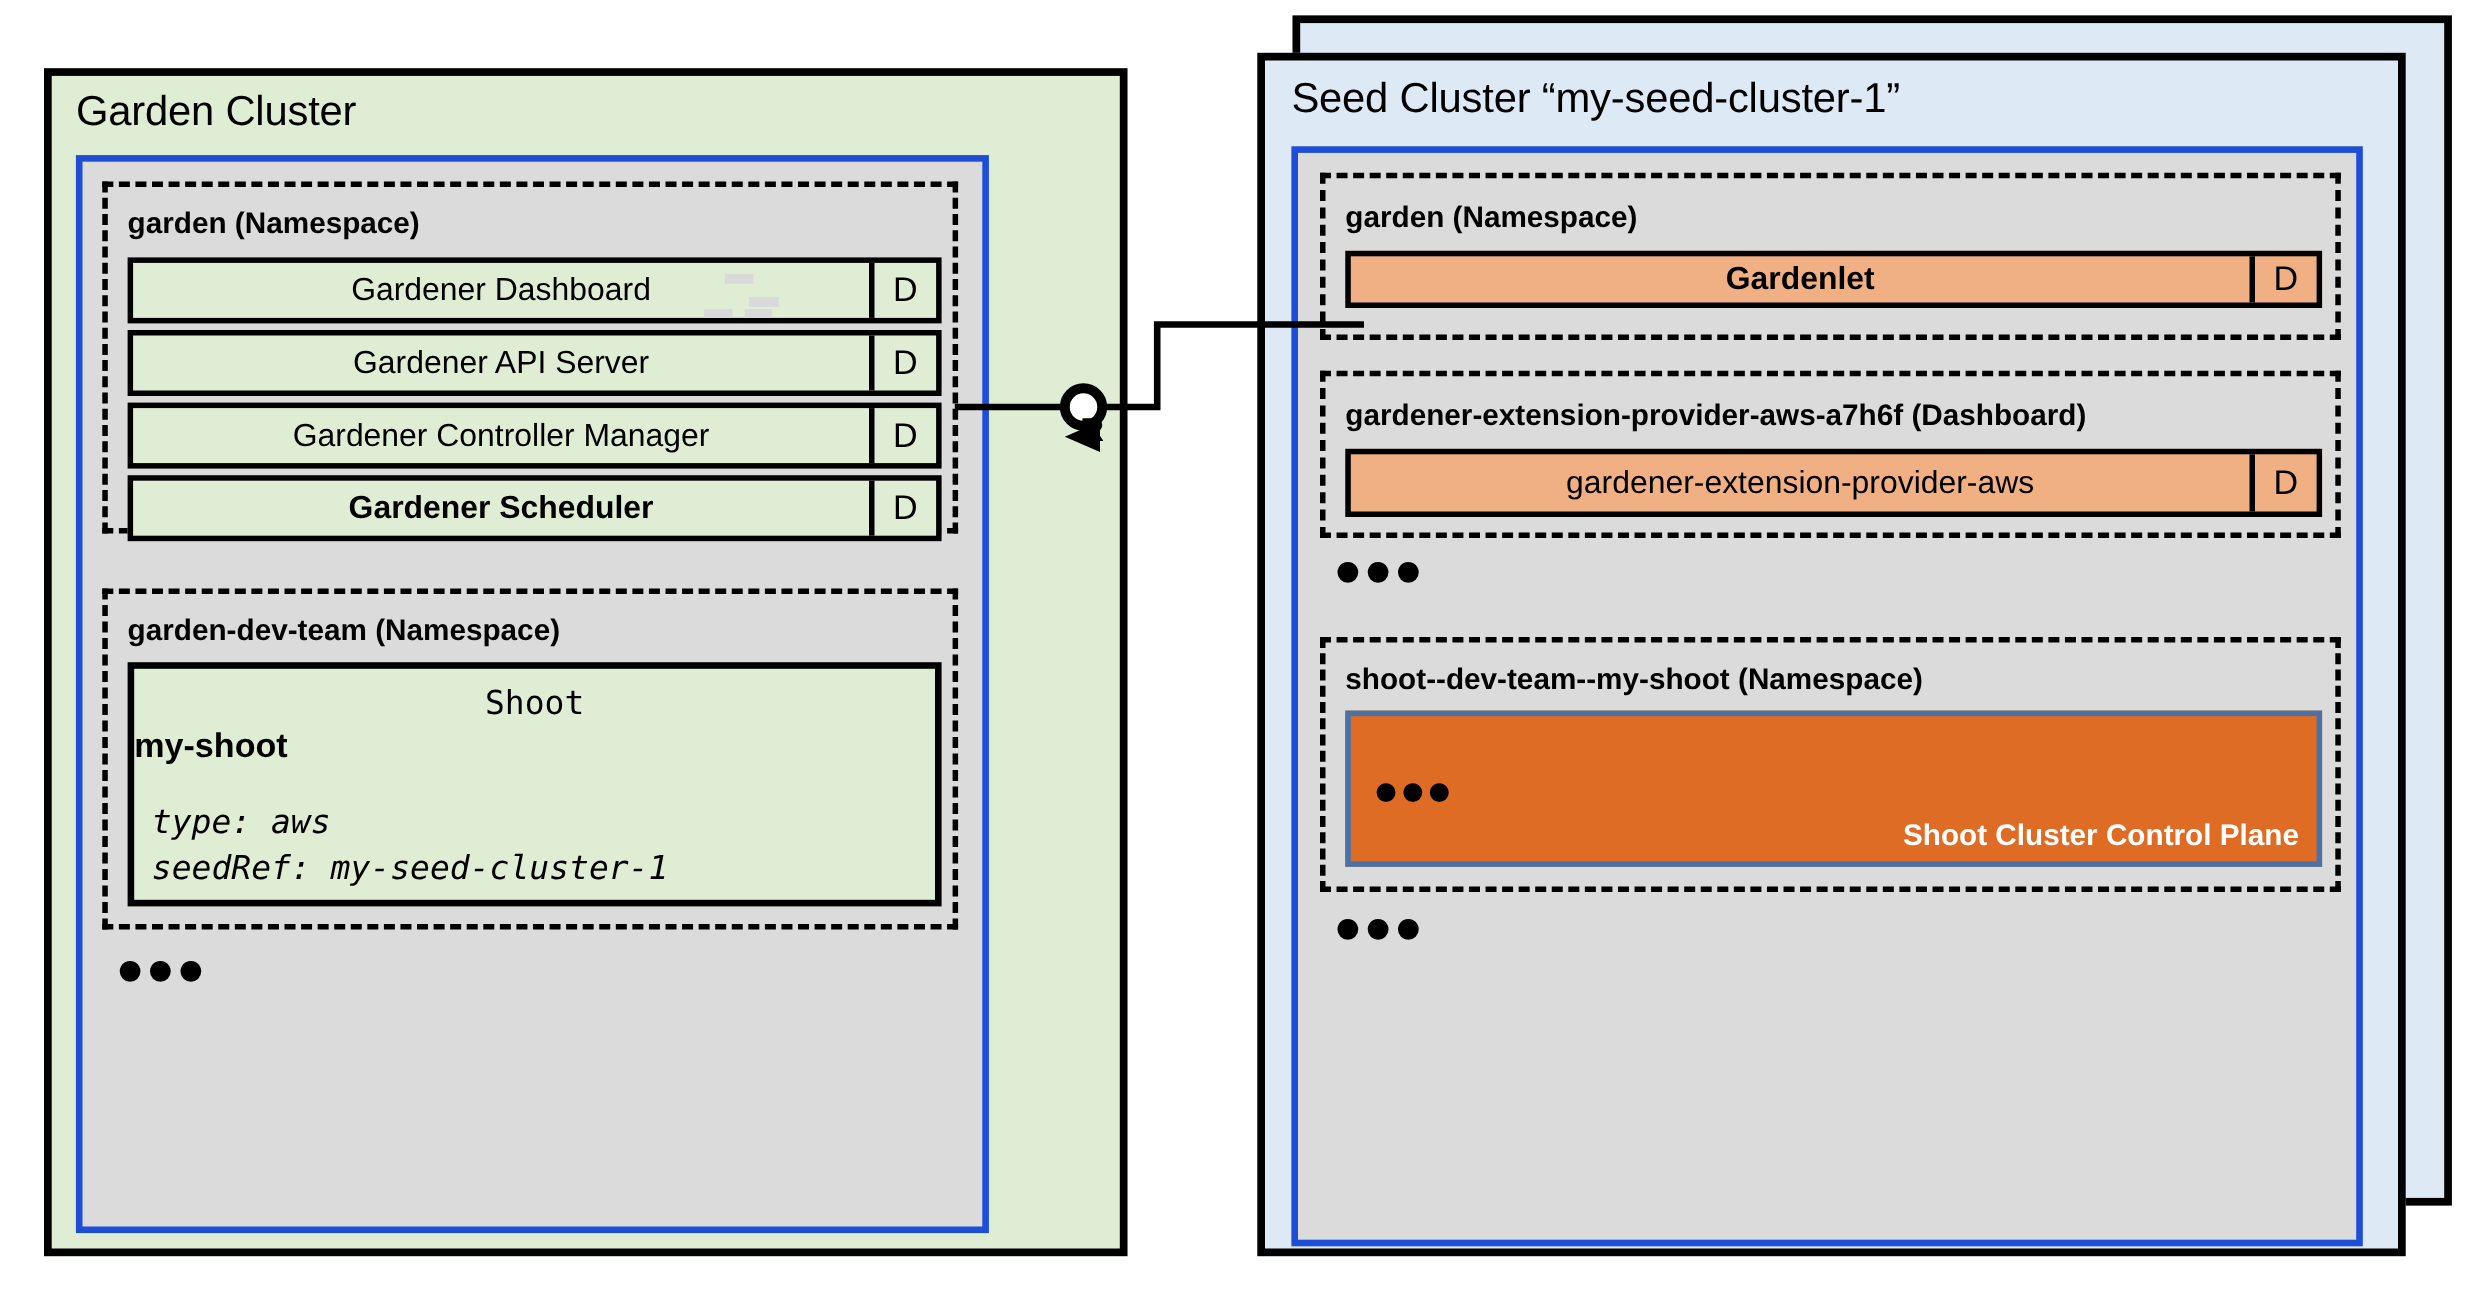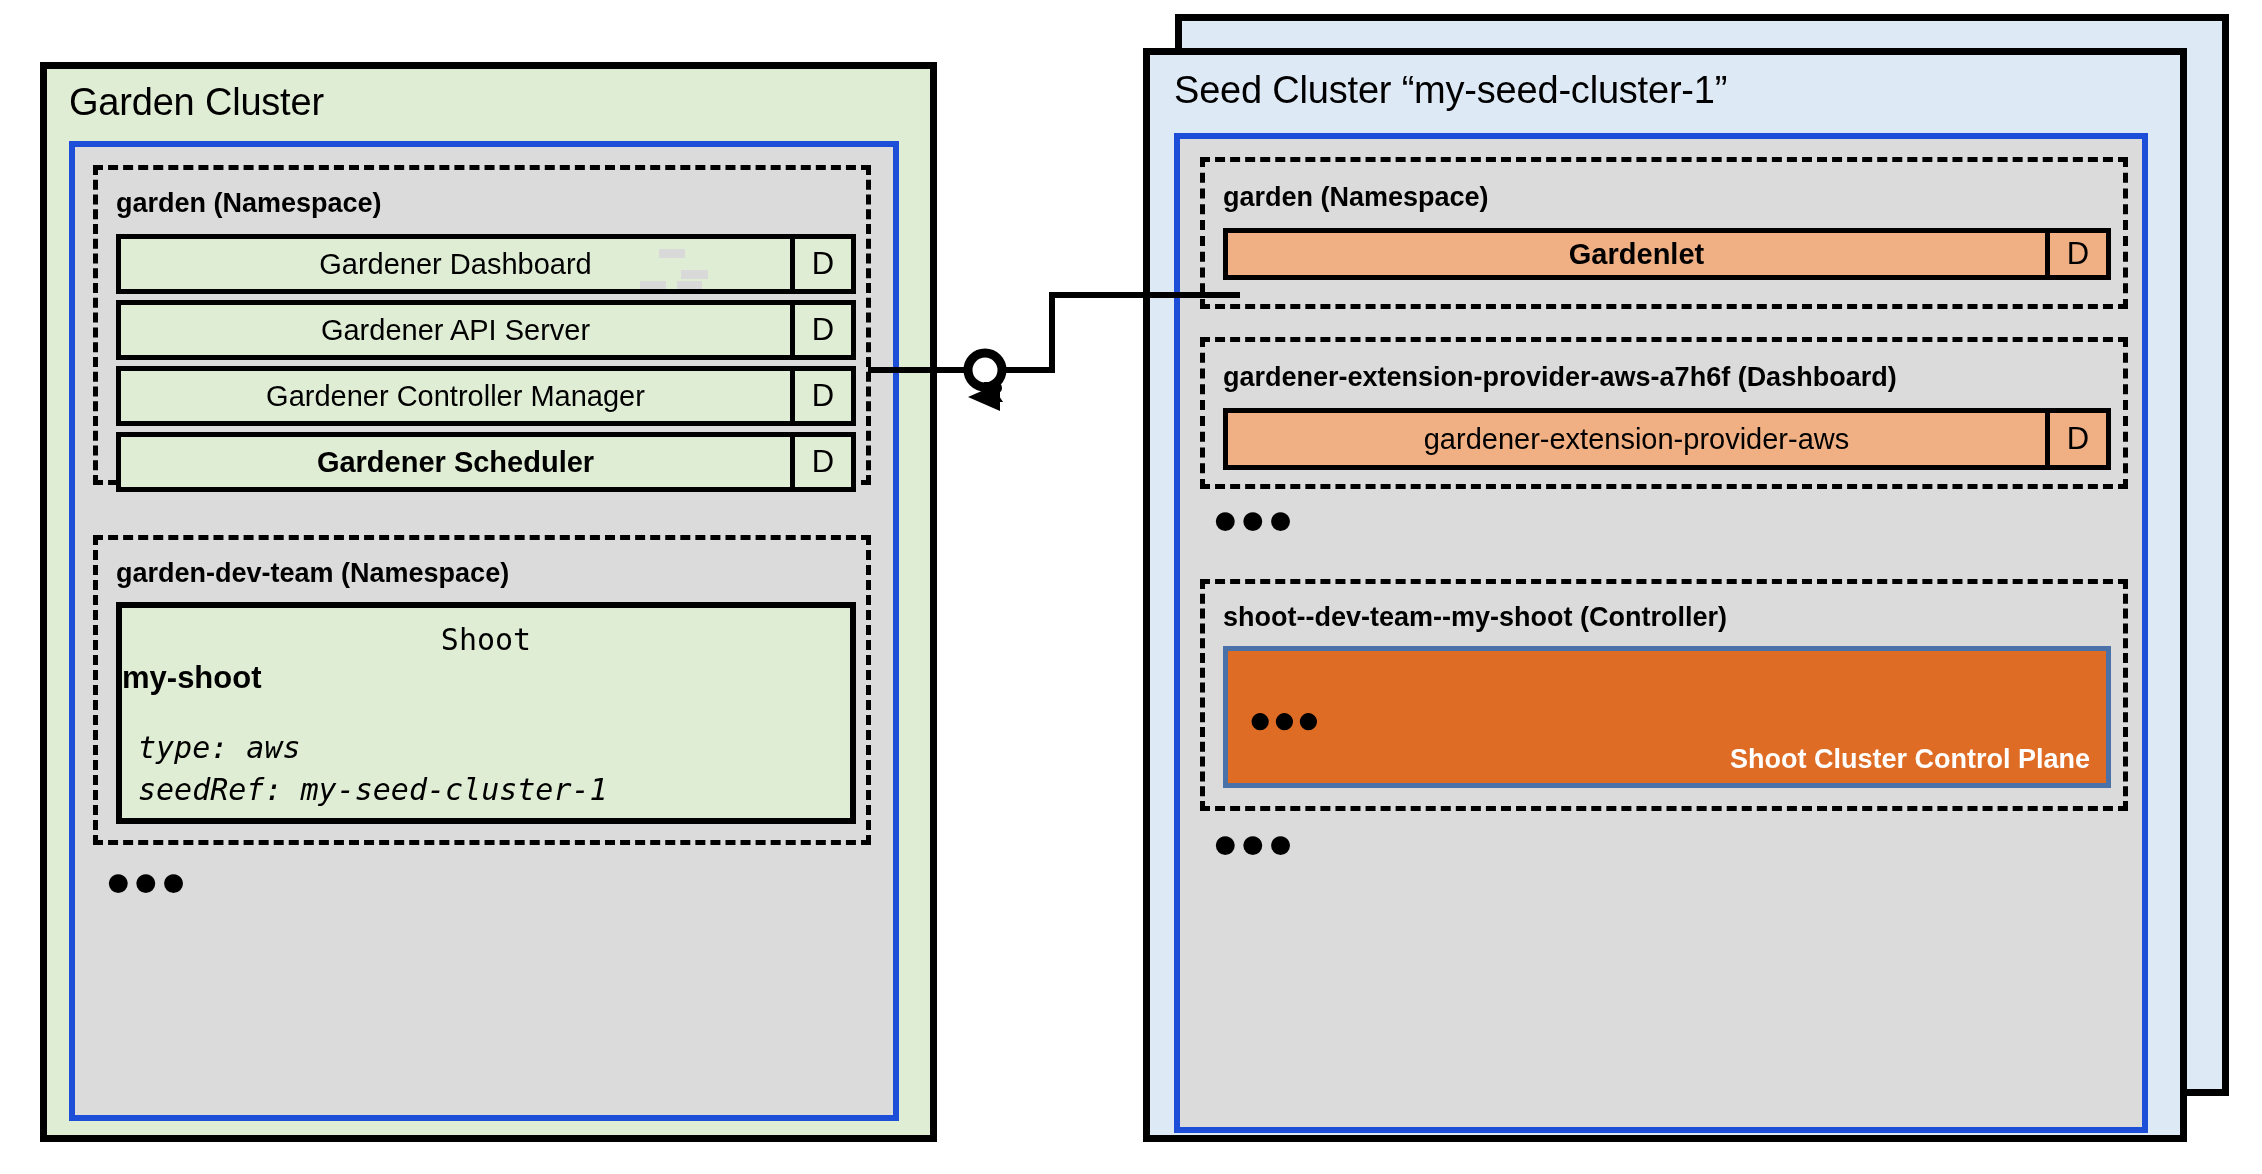--- a/index.html
+++ b/index.html
@@ -188,32 +188,32 @@
         <div class="ns-title" style="left:18px; top:20px;">gardener-extension-provider-aws-a7h6f (Dashboard)</div>
         <div class="comp-row orange" style="left:18px; top:66px; width:888px; height:62px;">
           <div class="comp-main">gardener-extension-provider-aws</div>
           <div class="comp-kind">D</div>
         </div>
       </div>
 
       <div class="ellipsis" style="left:32px; top:358px;">●●●</div>
 
       <div class="abs namespace" style="left:20px; top:440px; width:928px; height:232px;">
-        <div class="ns-title" style="left:18px; top:18px;">shoot--dev-team--my-shoot (Controller)</div>
+        <div class="ns-title" style="left:18px; top:18px;">shoot--dev-team--my-shoot (Namespace)</div>
         <div class="control-plane" style="left:18px; top:62px; width:888px; height:142px;">
           <div class="ellipsis-sm" style="left:20px; top:48px;">●●●</div>
           <div class="cp-label">Shoot Cluster Control Plane</div>
         </div>
       </div>
 
       <div class="ellipsis" style="left:32px; top:682px;">●●●</div>
     </div>
   </div>
 
-  <div class="abs cluster-box garden-cluster" style="left:40px; top:62px; width:897px; height:1080px;">
+  <div class="abs cluster-box garden-cluster" style="left:40px; top:62px; width:985px; height:1080px;">
 
     <div class="cluster-title" style="left:22px; top:12px;">Garden Cluster</div>
 
     <div class="abs node-area" style="left:22px; top:72px; width:830px; height:980px;">
 
       <div class="abs namespace" style="left:18px; top:18px; width:778px; height:320px;">
         <div class="ns-title" style="left:18px; top:18px;">garden (Namespace)</div>
 
         <div class="comp-row green" style="left:18px; top:64px; width:740px; height:60px;">
           <div class="comp-main">Gardener Dashboard<span class="artifact" style="left:538px; top:10px;  width:26px; height:9px;"></span><span class="artifact" style="left:560px; top:31px;  width:27px; height:9px;"></span><span class="artifact" style="left:556px; top:42px;  width:25px; height:9px;"></span><span class="artifact" style="left:519px; top:42px;  width:26px; height:9px;"></span></div>

